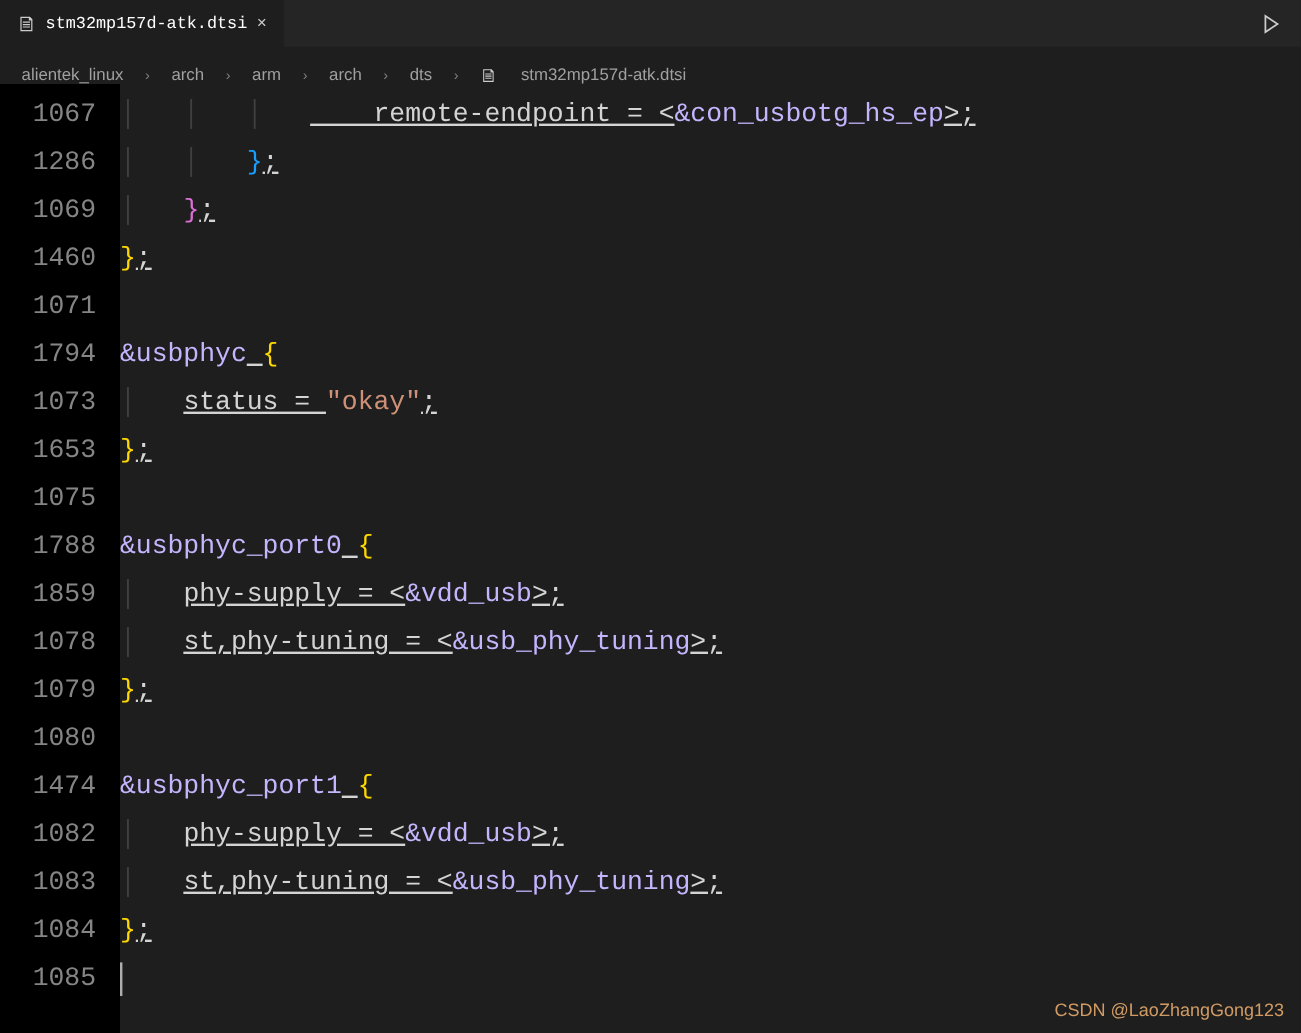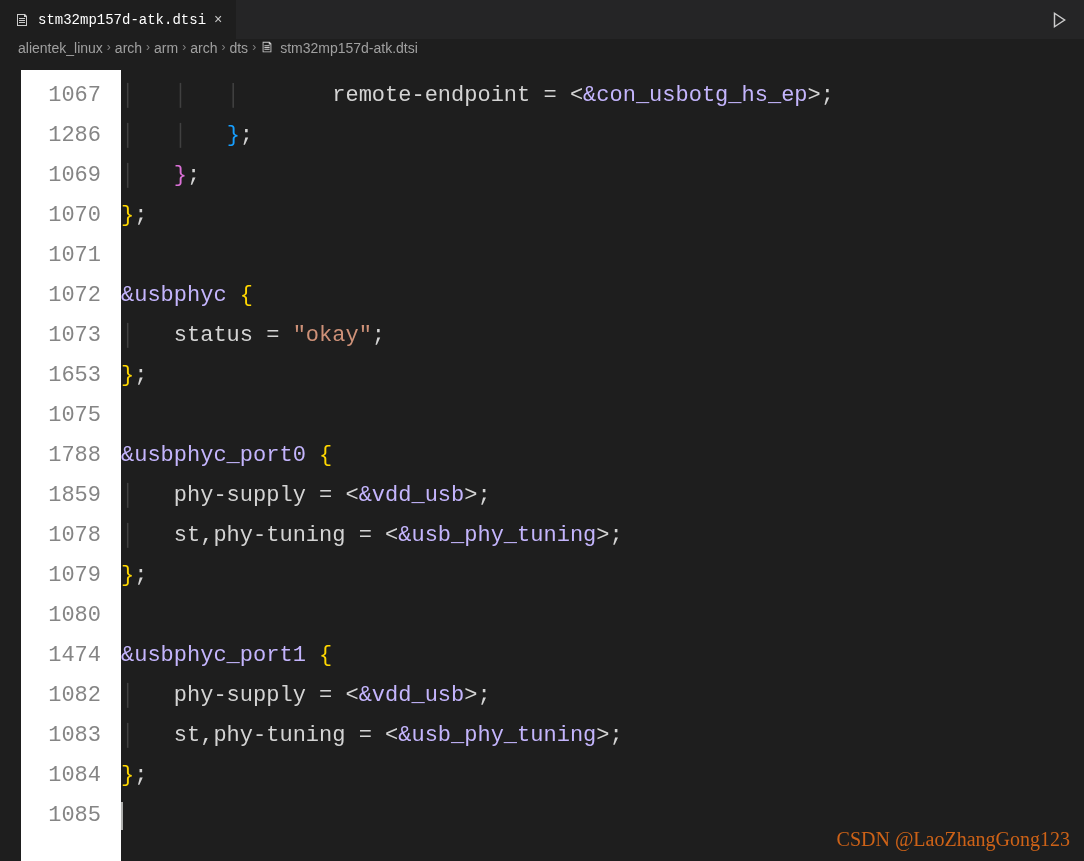--- a/index.html
+++ b/index.html
@@ -31,74 +31,73 @@
     cursor: pointer;
   }
   .tab .tab-icon { color: #cccccc; font-size: 16px; }
   .tab .tab-label { color: #ffffff; font-size: 14px; }
   .tab .tab-close { color: #cccccc; font-size: 14px; cursor: pointer; }
   .run-icon { color: #cccccc; margin-right: 16px; font-size: 18px; cursor: pointer; }
   .breadcrumbs {
     height: 30px;
     background: #1e1e1e;
     display: flex;
-    align-items: flex-start;
+    align-items: flex-end;
     padding: 0 18px;
     font-size: 14px;
     color: #a0a0a0;
-    gap: 4px;
+    gap: 18px;
     font-family: -apple-system, "Segoe UI", sans-serif;
   }
   .breadcrumbs .crumb { cursor: pointer; }
   .breadcrumbs .sep { color: #808080; font-size: 12px; }
   .breadcrumbs .file-icon { color: #cccccc; margin-right: 2px; }
   .editor {
     display: flex;
     height: calc(100% - 70px);
     background: #1e1e1e;
     overflow: hidden;
   }
   .gutter {
-    background: #ffffff;
+    background: #000000;
     text-align: right;
     padding: 6px 20px 0 0;
     font-size: 22px;
     line-height: 40px;
     color: #858585;
     min-width: 100px;
     user-select: none;
-    margin-left: 21px;
   }
   .code {
     padding: 6px 0 0 0;
     font-size: 22px;
     line-height: 40px;
     white-space: pre;
     position: relative;
   }
   .code-line { height: 40px; }
-  .tok-text { color: #d4d4d4; }
+  .tok-text { color: #d4d4d4; text-decoration: underline; }
   .tok-ref { color: #c4b5fd; }
   .tok-string { color: #ce9178; }
   .tok-brace { color: #ffd700; }
   .tok-brace2 { color: #da70d6; }
   .tok-brace3 { color: #179fff; }
   .indent-guide { color: #404040; }
   .cursor-line {
     position: absolute;
     border-left: 2px solid #aeafad;
     height: 28px;
   }
   .watermark {
     position: absolute;
     bottom: 10px;
     right: 14px;
-    color: #f97316;
-    font-size: 20px;
-    font-family: Liberation Serif, serif;
+    color: #fdba74;
+    font-size: 15px;
+    font-family: Liberation Sans, sans-serif;
     opacity: 0.8;
   }
   svg { display: block; }
 </style>
 </head>
 <body>
 
 <div class="titlebar">
   <div class="tabs">
     <div class="tab">
@@ -137,23 +136,23 @@
       </svg>
   </span>
   <span class="crumb">stm32mp157d-atk.dtsi</span>
 </div>
 
 <div class="editor">
   <div class="gutter" id="gutter">
       <div>1067</div>
       <div>1286</div>
       <div>1069</div>
-      <div>1070</div>
+      <div>1460</div>
       <div>1071</div>
-      <div>1072</div>
+      <div>1794</div>
       <div>1073</div>
       <div>1653</div>
       <div>1075</div>
       <div>1788</div>
       <div>1859</div>
       <div>1078</div>
       <div>1079</div>
       <div>1080</div>
       <div>1474</div>
       <div>1082</div>

